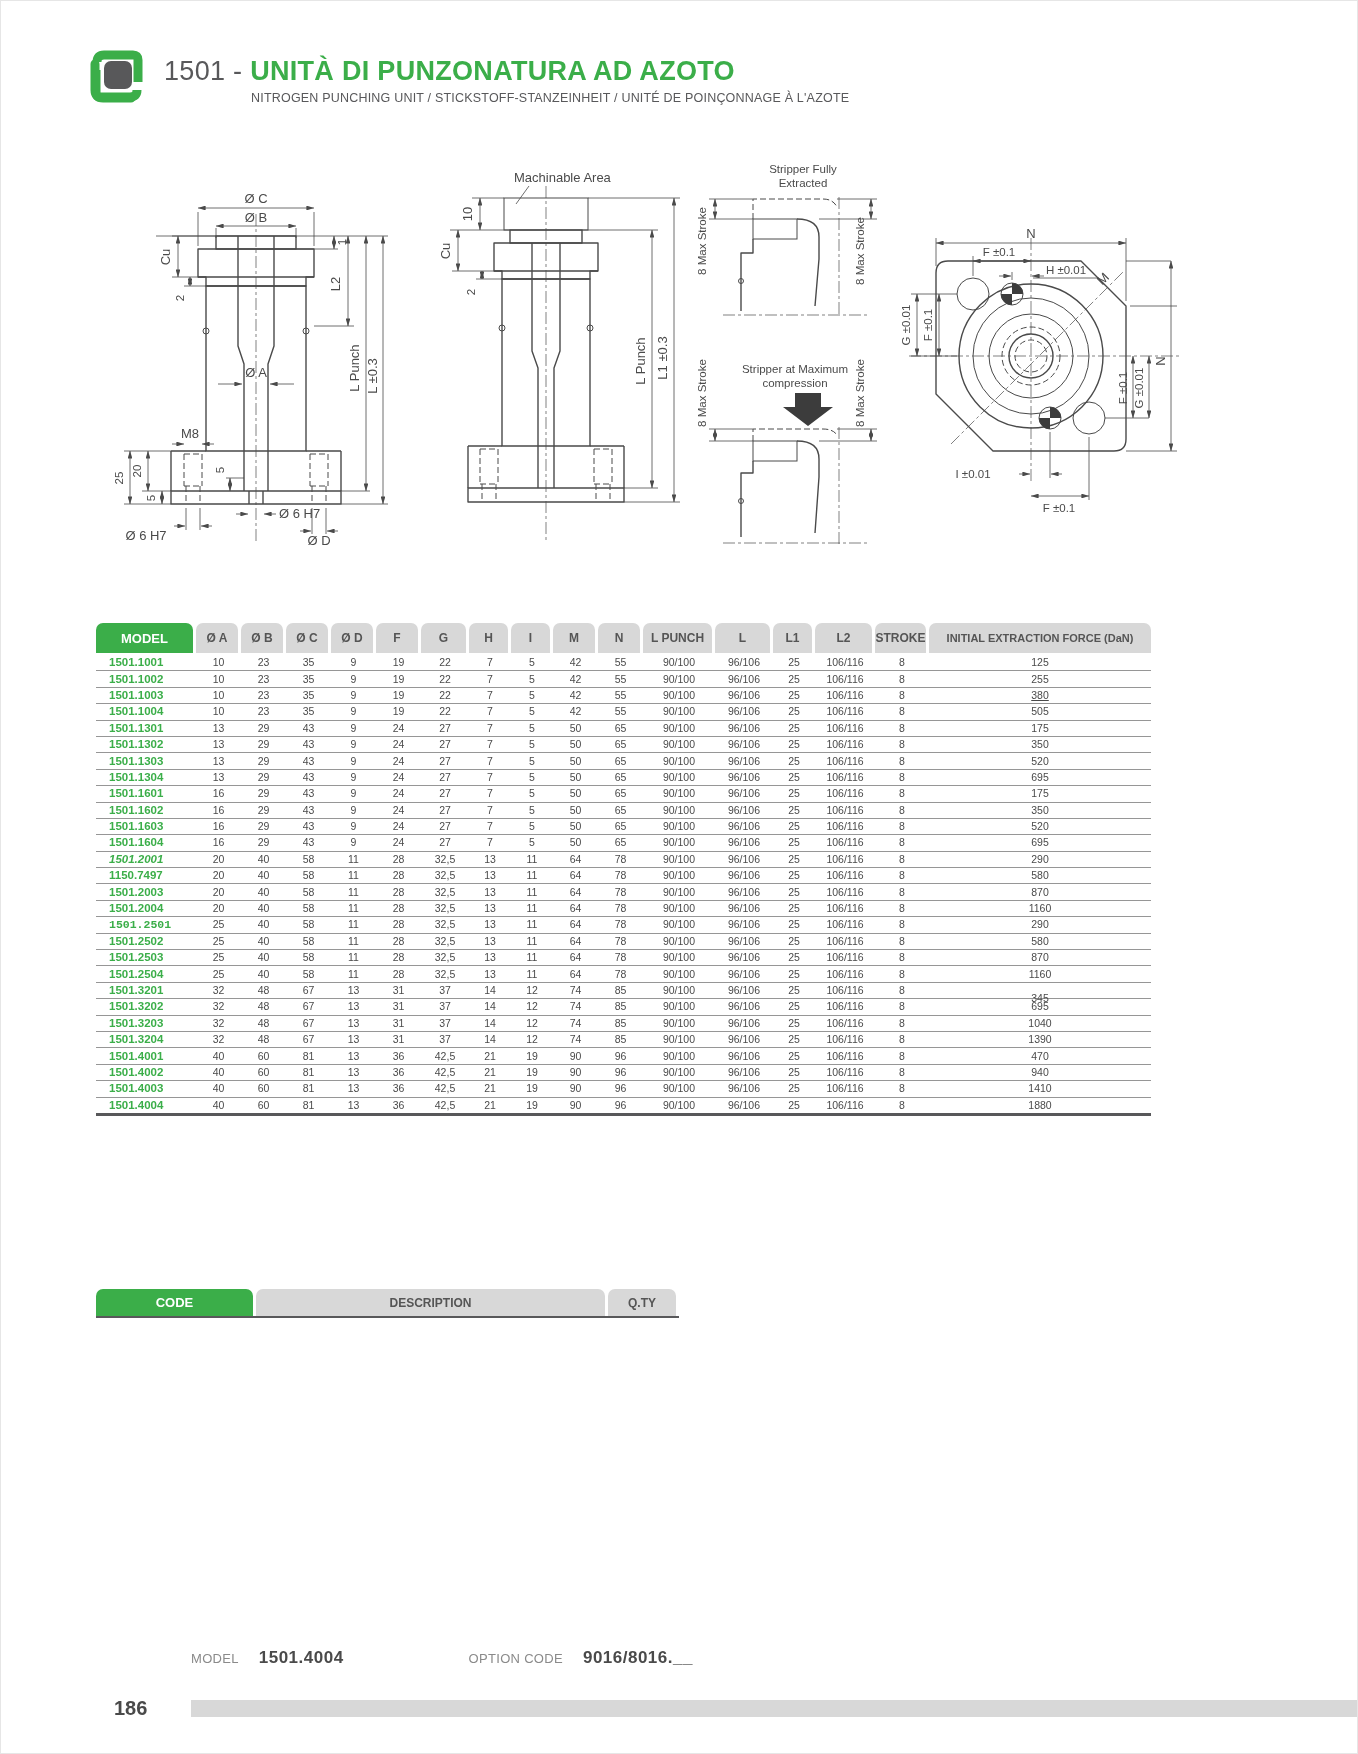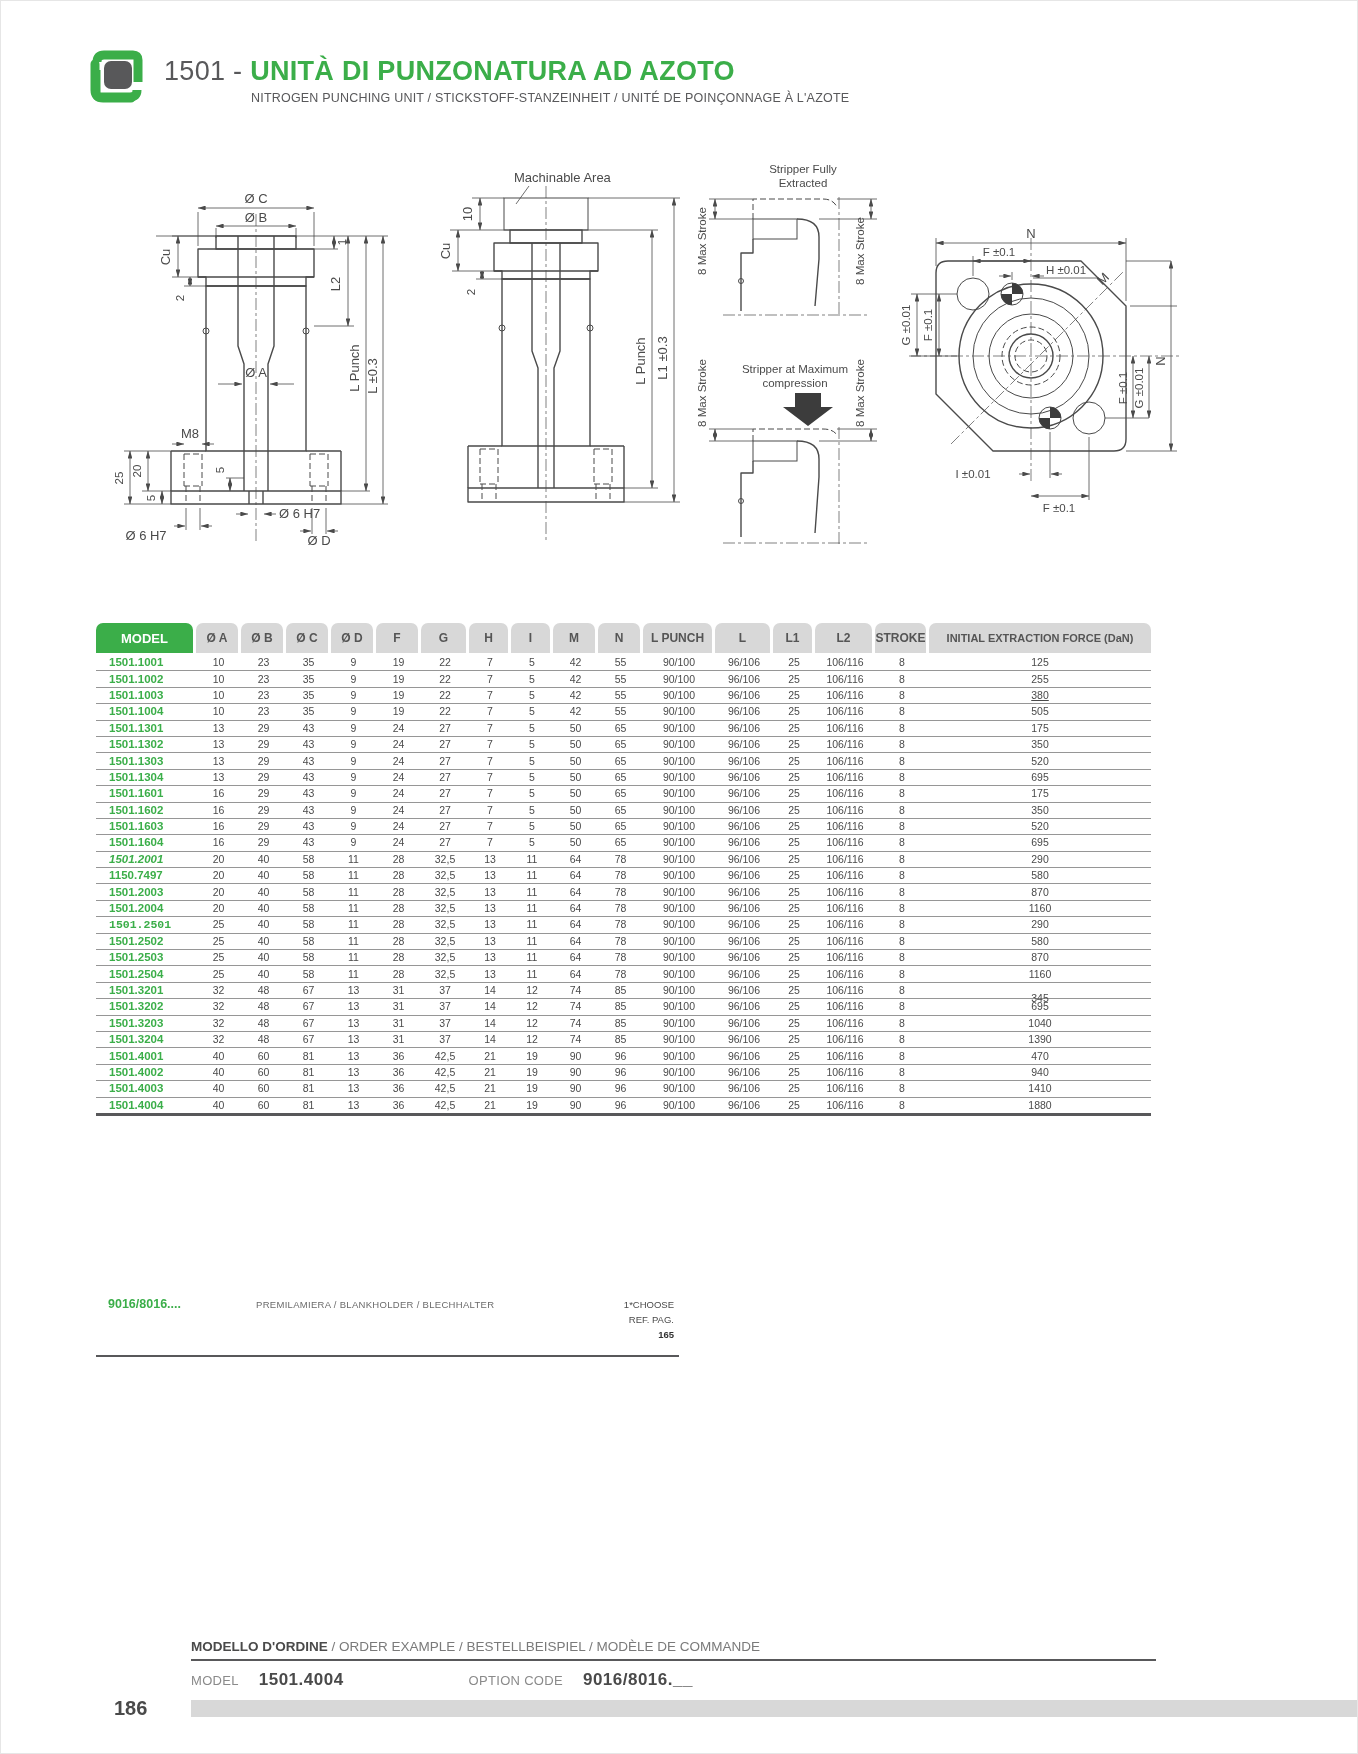--- a/index.html
+++ b/index.html
@@ -855,35 +855,28 @@
           <div class="cell" style="width: 58px;">96/106</div>
           <div class="cell" style="width: 42px;">25</div>
           <div class="cell" style="width: 60px;">106/116</div>
           <div class="cell" style="width: 54px;">8</div>
           <div class="cell" style="width: 222px;">1880</div>
         </div>
       </div>
   </div>
 
   <div class="code-table">
-    <div class="code-row">
-      <div class="code-cell">9016/8016....</div>
-      <div class="desc-cell">PREMILAMIERA / BLANKHOLDER / BLECHHALTER</div>
-      <div class="qty-cell">
-        <div>1*CHOOSE</div>
-        <div>REF. PAG.</div>
-        <div class="b">165</div>
-      </div>
+    <div class="code-head">
+      <div class="tab tab-green" style="width:157px">CODE</div>
+      <div class="tab" style="width:349px">DESCRIPTION</div>
+      <div class="tab" style="width:68px;margin-right:0">Q.TY</div>
     </div>
   </div>
 
   <div class="order">
-    <div class="order-title">
-      <b>MODELLO D'ORDINE</b><span> / ORDER EXAMPLE / BESTELLBEISPIEL / MODÈLE DE COMMANDE</span>
-    </div>
     <div class="order-row">
       <span class="lbl">MODEL</span>
       <span class="val first">1501.4004</span>
       <span class="lbl">OPTION CODE</span>
       <span class="val">9016/8016.__</span>
     </div>
   </div>
 
   <div class="pagenum">186</div>
   <div class="footbar"></div>

